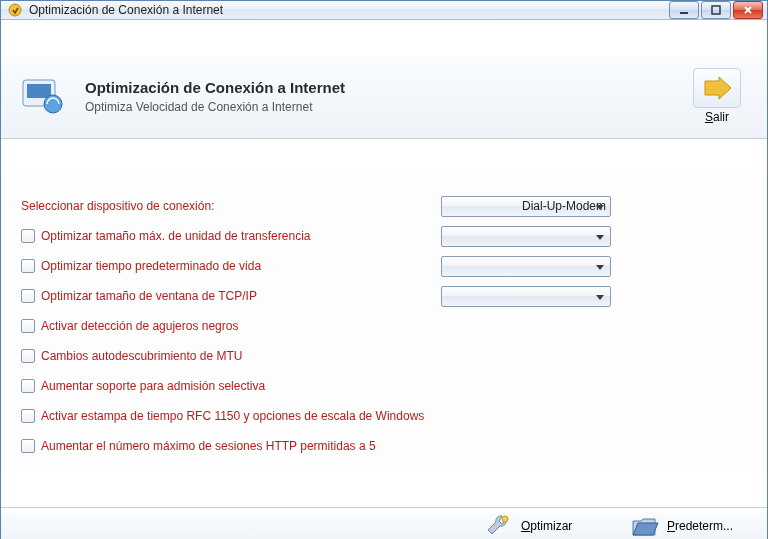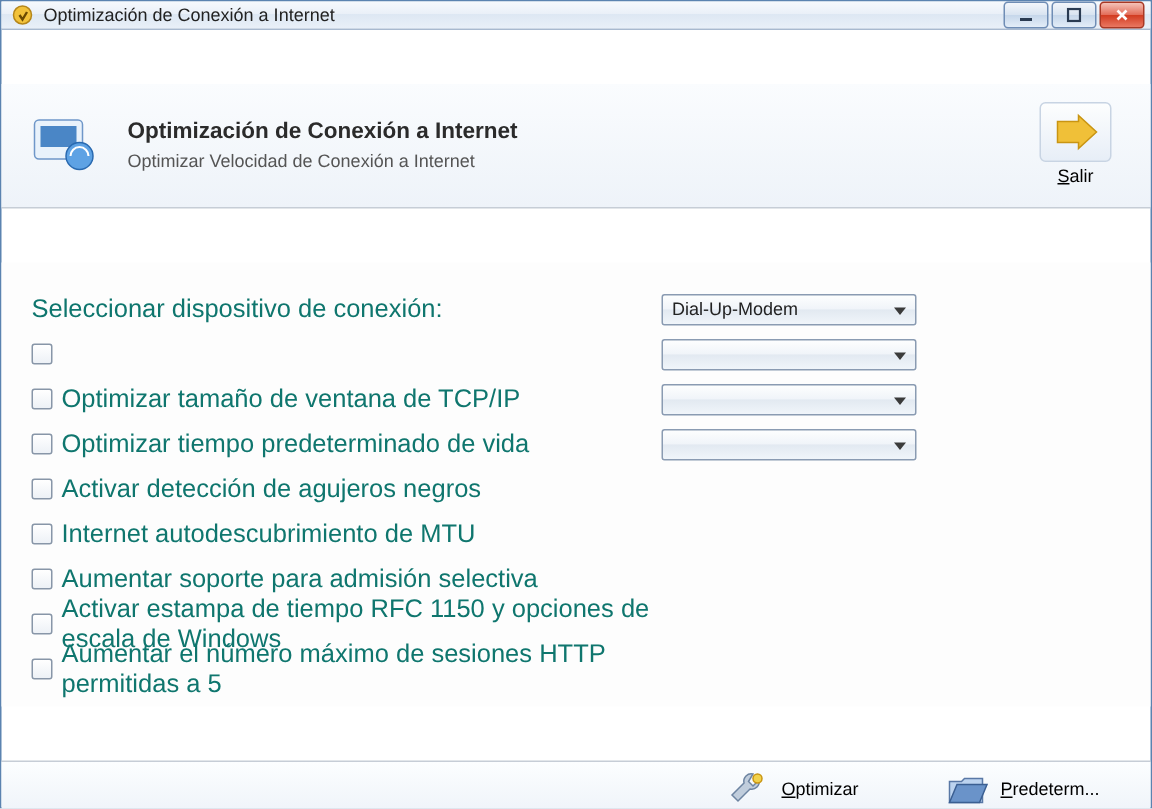--- a/index.html
+++ b/index.html
@@ -81,40 +81,41 @@
   height:26px;
   margin-bottom:4px;
 }
 .row .left {
   width:420px;
   display:flex;
   align-items:center;
   gap:6px;
 }
 .row .right { width:170px; }
-.label-static { font-size:17px; color:#0f766e; }
+.label-static { font-size:12px; color:#b91c1c; }
 .checkbox {
   width:14px; height:14px;
   border:1px solid #8896a8;
   background:linear-gradient(180deg,#fff,#edf1f6);
   border-radius:2px;
   flex-shrink:0;
   cursor:default;
 }
 .select {
   width:170px; height:21px;
   border:1px solid #8a9bb2;
   border-radius:2px;
   background:linear-gradient(180deg,#fdfefe 0%, #f0f4f9 48%, #e2e9f1 50%, #f0f5fa 100%);
   display:flex; align-items:center;
   padding:0 4px 0 6px;
   font-size:12px;
   color:#222;
   cursor:default;
   position:relative;
+  justify-content:flex-end;
 }
 .select::after {
   content:'';
   position:absolute; right:6px; top:8px;
   border-left:4px solid transparent;
   border-right:4px solid transparent;
   border-top:5px solid #3b3b3b;
 }
 .select.empty { color:transparent; }
 
@@ -174,21 +175,21 @@
     <div class="header-icon">
       <svg width="48" height="48" viewBox="0 0 48 48">
         <rect x="4" y="8" width="32" height="26" rx="3" fill="#e9f2fb" stroke="#6f97c9"></rect>
         <rect x="8" y="12" width="24" height="14" fill="#4a86c6"></rect>
         <circle cx="34" cy="32" r="9" fill="#5ea2e4" stroke="#2a6ab0"></circle>
         <path d="M28 32 a6 6 0 0 1 12 0" fill="none" stroke="#fff" stroke-width="1.4"></path>
       </svg>
     </div>
     <div class="header-text">
       <h1>Optimización de Conexión a Internet</h1>
-      <p>Optimizar Velocidad de Conexión a Internet</p>
+      <p>Optimiza Velocidad de Conexión a Internet</p>
     </div>
     <div class="header-spacer"></div>
     <div class="exit-box">
       <div class="exit-icon">
         <svg width="32" height="26" viewBox="0 0 32 26">
           <path d="M4 6 L18 6 L18 2 L30 13 L18 24 L18 20 L4 20 Z" fill="#f0c038" stroke="#c99512"></path>
         </svg>
       </div>
       <div class="exit-label"><span class="ul-wrap"><u>S</u>alir</span></div>
     </div>
@@ -204,60 +205,61 @@
         <div class="select">
           <span>Dial-Up-Modem</span>
         </div>
       </div>
     </div>
 
     <div id="opts-container">
         <div class="row">
           <div class="left">
             <span class="checkbox"></span>
+            <span class="label-static">Optimizar tamaño máx. de unidad de transferencia</span>
           </div>
           <div class="right">
             <div class="select empty">
               <span>&nbsp;</span>
             </div>
           </div>
         </div>
         <div class="row">
           <div class="left">
             <span class="checkbox"></span>
-            <span class="label-static">Optimizar tamaño de ventana de TCP/IP</span>
+            <span class="label-static">Optimizar tiempo predeterminado de vida</span>
           </div>
           <div class="right">
             <div class="select empty">
               <span>&nbsp;</span>
             </div>
           </div>
         </div>
         <div class="row">
           <div class="left">
             <span class="checkbox"></span>
-            <span class="label-static">Optimizar tiempo predeterminado de vida</span>
+            <span class="label-static">Optimizar tamaño de ventana de TCP/IP</span>
           </div>
           <div class="right">
             <div class="select empty">
               <span>&nbsp;</span>
             </div>
           </div>
         </div>
         <div class="row">
           <div class="left">
             <span class="checkbox"></span>
             <span class="label-static">Activar detección de agujeros negros</span>
           </div>
           <div class="right"></div>
         </div>
         <div class="row">
           <div class="left">
             <span class="checkbox"></span>
-            <span class="label-static">Internet autodescubrimiento de MTU</span>
+            <span class="label-static">Cambios autodescubrimiento de MTU</span>
           </div>
           <div class="right"></div>
         </div>
         <div class="row">
           <div class="left">
             <span class="checkbox"></span>
             <span class="label-static">Aumentar soporte para admisión selectiva</span>
           </div>
           <div class="right"></div>
         </div>

